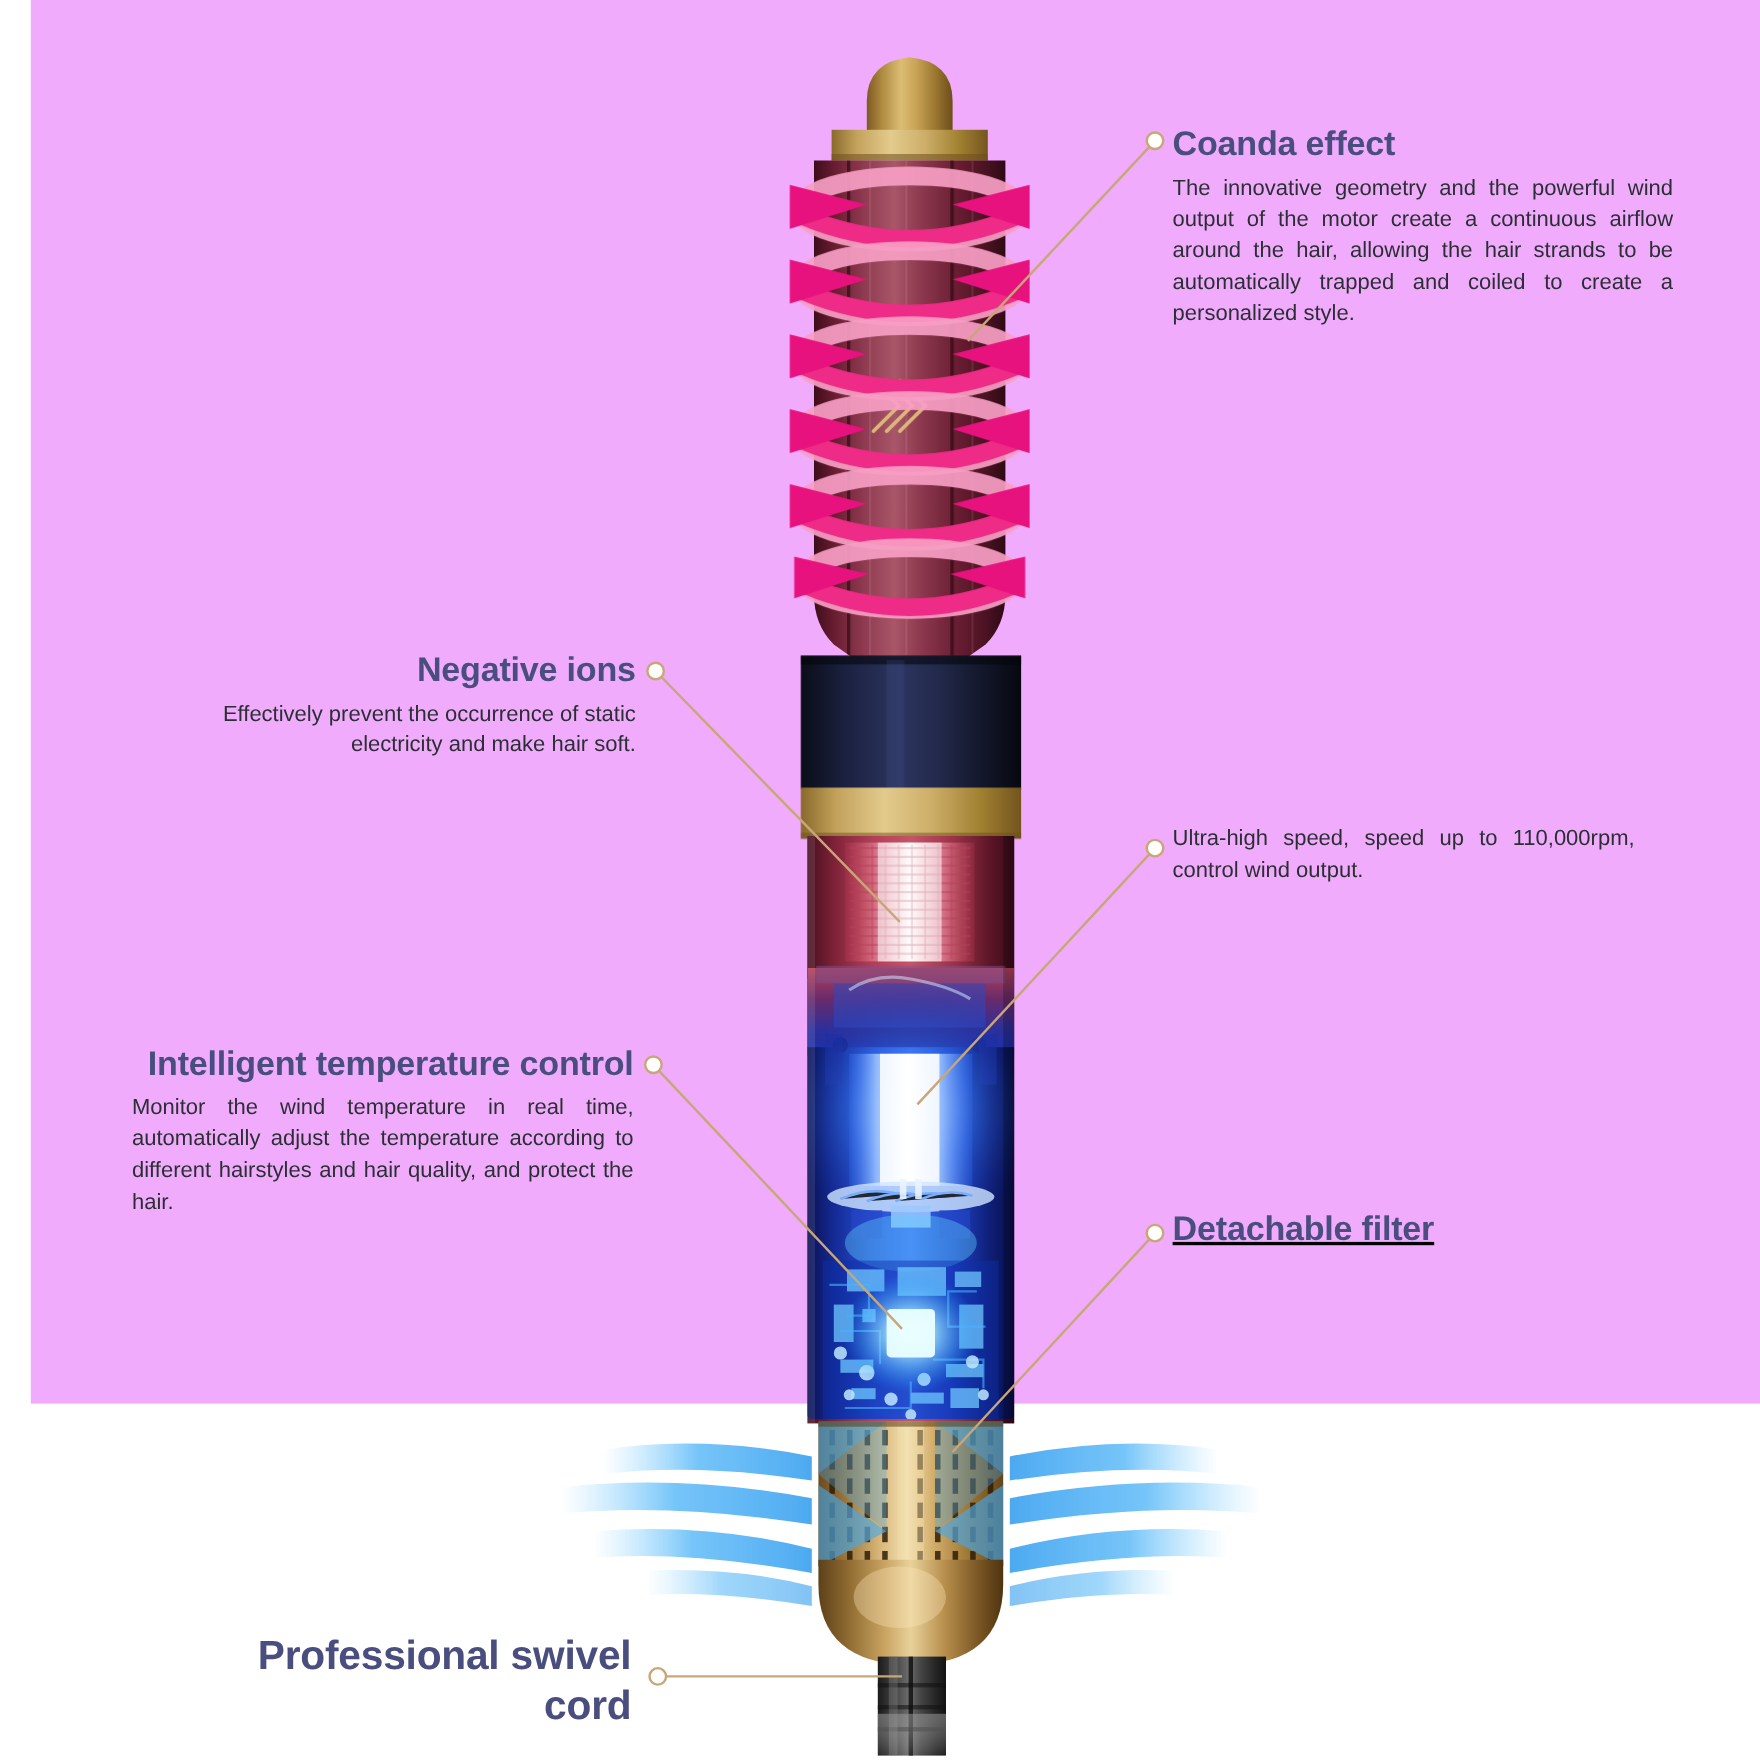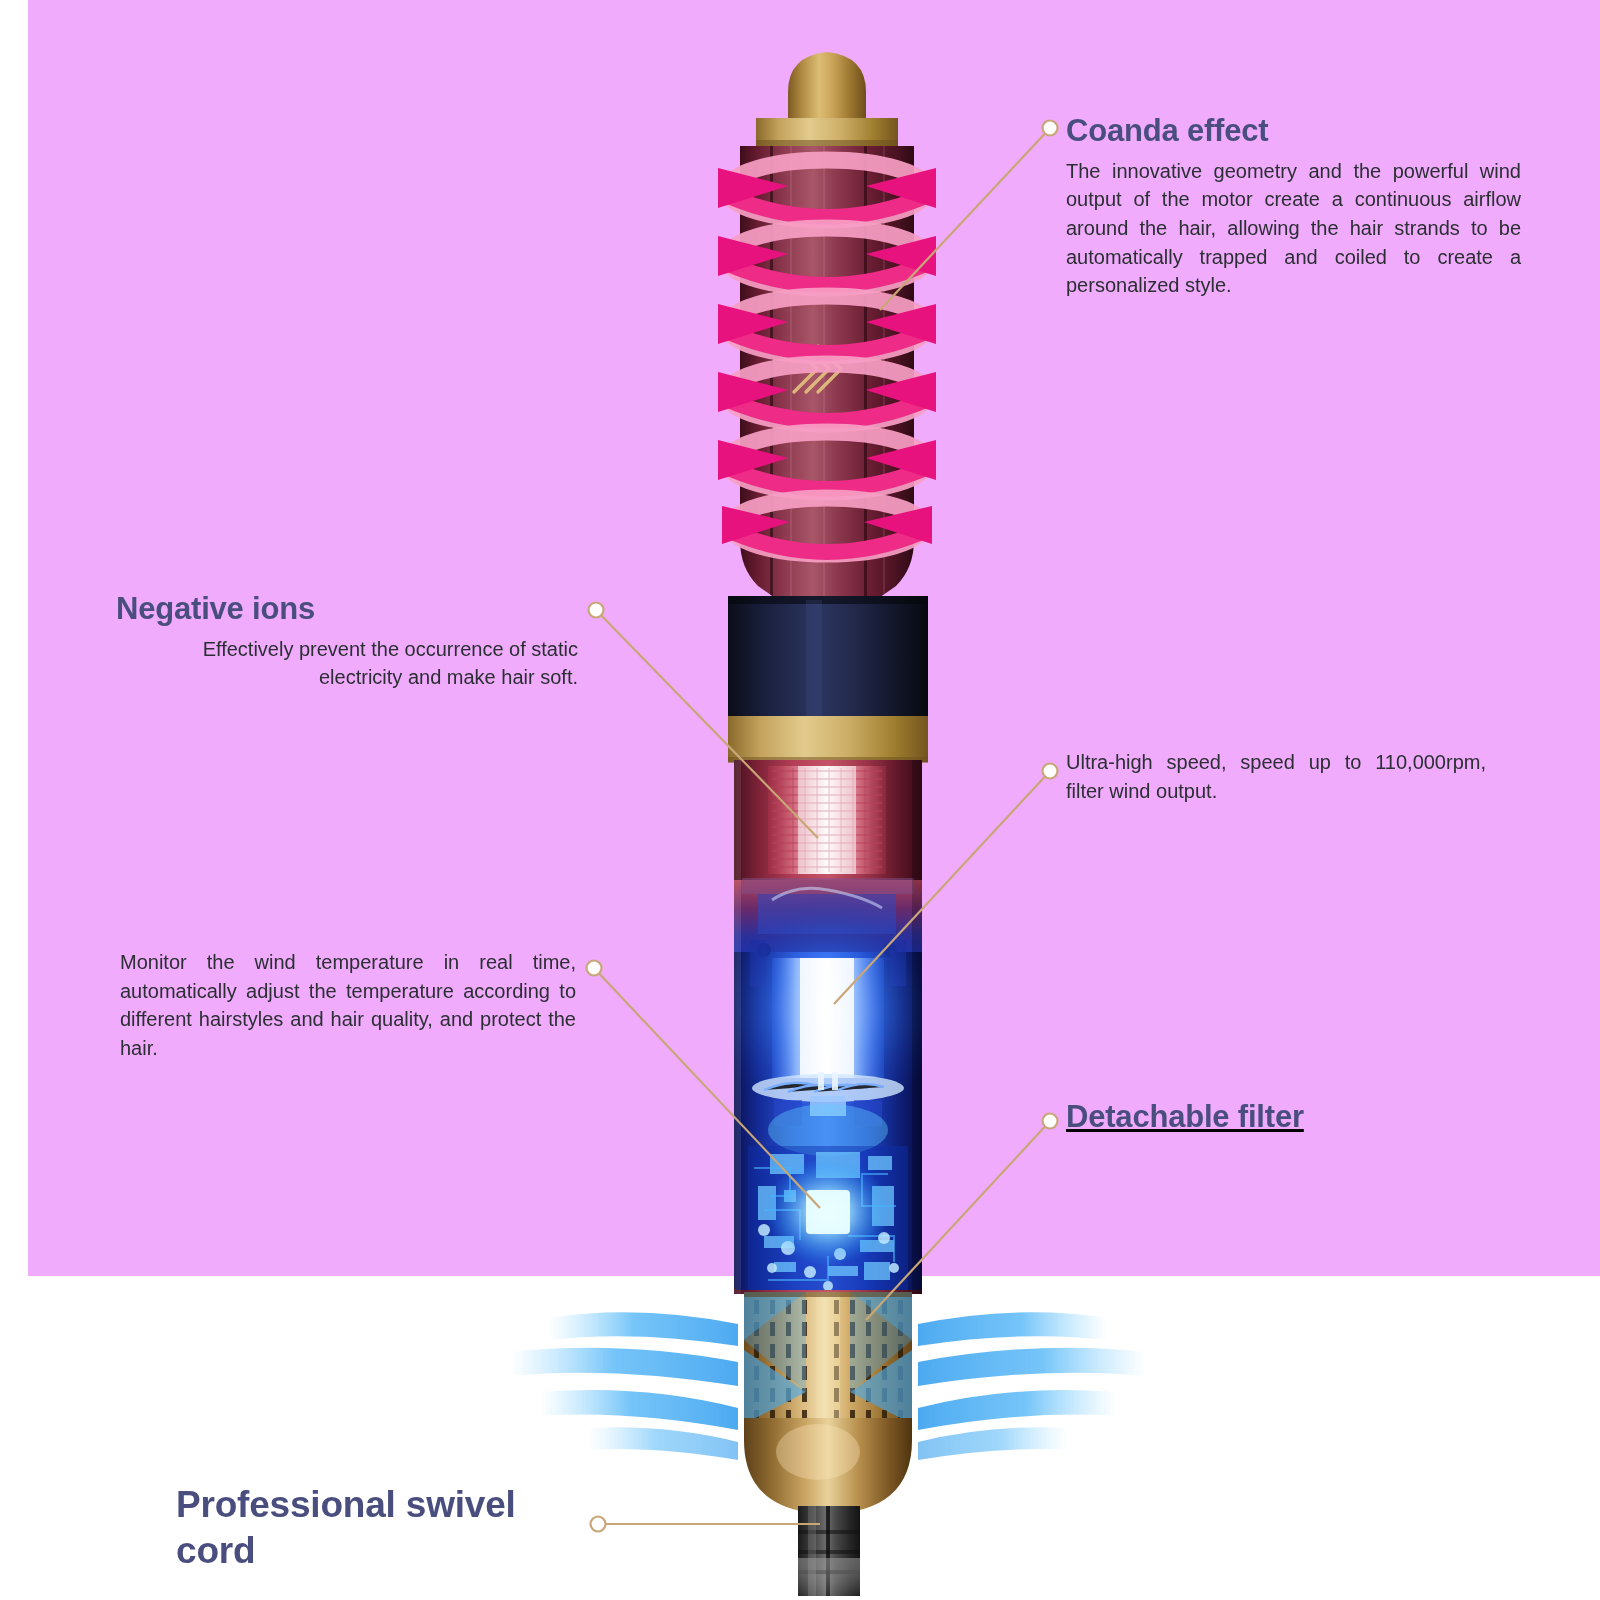--- a/index.html
+++ b/index.html
@@ -39,21 +39,21 @@
   }
   .callout .c-body {
     color: #2b2f33;
     font-size: 20px;
     line-height: 1.43;
     margin: 0;
     text-align: justify;
     text-justify: inter-word;
   }
   .callout.right .c-title { text-align: left; }
-  .callout.left  .c-title { }
+  .callout.left  .c-title { text-align: right; }
   .callout.left  .c-body  { text-align: justify; }
   .callout.title-only .c-title { margin-bottom: 0; }
 
   
   #cl-coanda      { left: 1038px; top: 112px;  width: 455px; }
   #cl-motor       { left: 1038px; top: 748px;  width: 420px; }
   #cl-filter      { left: 1038px; top: 1098px; width: 420px; text-decoration: underline; }
   #cl-ions        { left: 88px;   top: 590px;  width: 462px; }
   #cl-temp        { left: 92px;   top: 948px;  width: 456px; }
   #cl-cord        { left: 148px;  top: 1482px; width: 398px; }
@@ -566,33 +566,34 @@
       <circle cx="570" cy="1524" r="7.5" fill="#ffffff"></circle>
     </g>
   </svg>
 
   <div class="callout right" id="cl-coanda">
     <div class="c-title">Coanda effect</div>
     <div class="c-body">The innovative geometry and the powerful wind output of the motor create a continuous airflow around the hair, allowing the hair strands to be automatically trapped and coiled to create a personalized style.</div>
   </div>
 
   <div class="callout right" id="cl-motor">
-    <div class="c-body">Ultra-high speed, speed up to 110,000rpm, filter wind output.</div>
+    <div class="c-body">Ultra-high speed, speed up to 110,000rpm, control wind output.</div>
   </div>
 
   <div class="callout right" id="cl-filter">
     <div class="c-title">Detachable filter</div>
   </div>
 
   <div class="callout left" id="cl-ions">
     <div class="c-title">Negative ions</div>
     <div class="c-body">Effectively prevent the occurrence of static electricity and make hair soft.</div>
   </div>
 
   <div class="callout left" id="cl-temp">
+    <div class="c-title">Intelligent temperature control</div>
     <div class="c-body">Monitor the wind temperature in real time, automatically adjust the temperature according to different hairstyles and hair quality, and protect the hair.</div>
   </div>
 
   <div class="callout left title-only" id="cl-cord">
     <div class="c-title">Professional swivel cord</div>
   </div>
 
 </div>
 
 </body></html>

